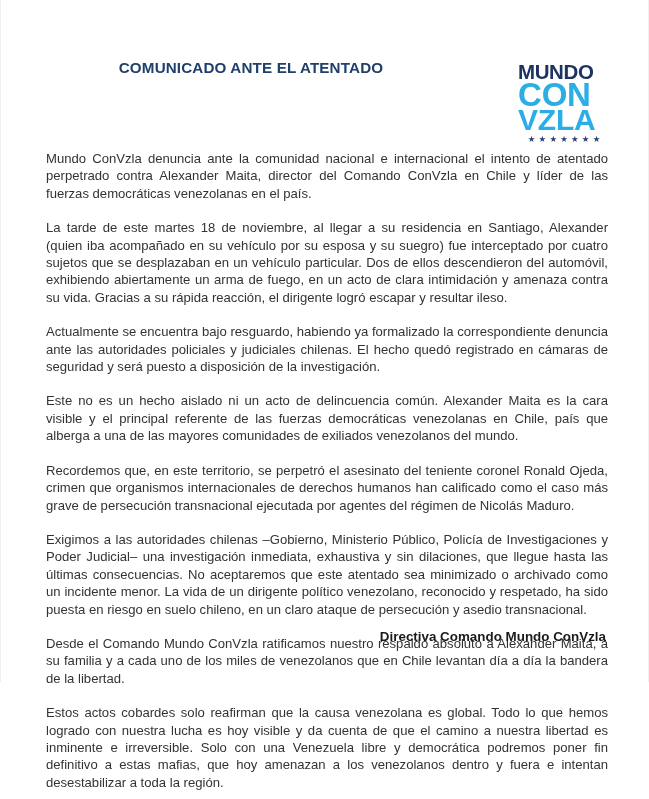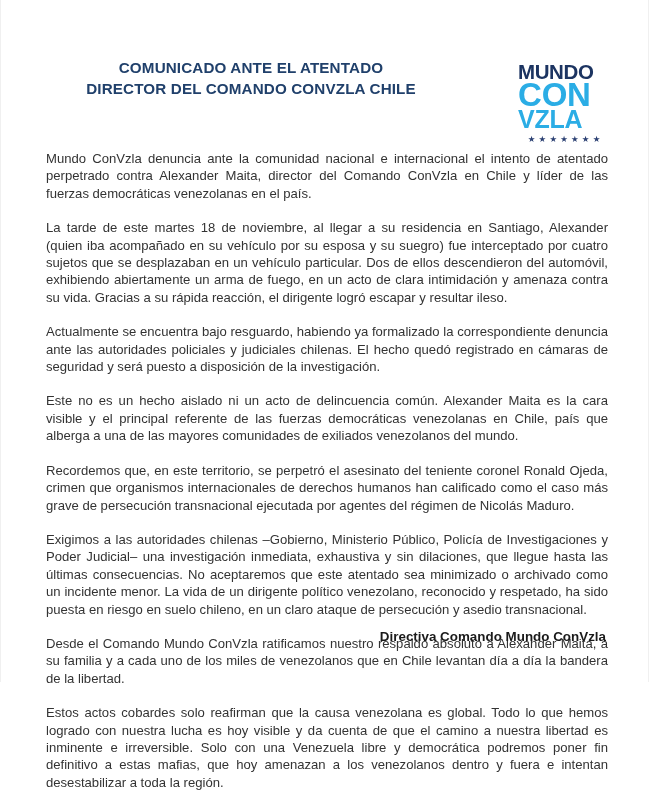--- a/index.html
+++ b/index.html
@@ -70,21 +70,21 @@
     line-height: 21px;
   }
   .logo-con {
     color: #2bade5;
     font-size: 33px;
     line-height: 25px;
     letter-spacing: -0.2px;
   }
   .logo-vzla {
     color: #2bade5;
-    font-size: 25px;
+    font-size: 30px;
     line-height: 25px;
     letter-spacing: -0.2px;
   }
   .logo-stars {
     display: flex;
     justify-content: center;
     gap: 3.2px;
     margin-top: 3px;
   }
   .logo-stars .star {
@@ -130,21 +130,20 @@
 </style>
 </head>
 <body>
 
 <div class="page">
 
   <div class="header">
 
     <div class="title-block">
       <span class="title-line">COMUNICADO ANTE EL ATENTADO</span>
-      <span class="title-line">DIRECTOR DEL COMANDO CONVZLA CHILE</span>
     </div>
 
     <div class="logo">
       <span class="logo-word logo-mundo">MUNDO</span>
       <span class="logo-word logo-con">CON</span>
       <span class="logo-word logo-vzla">VZLA</span>
       <div class="logo-stars">
         <span class="star">★</span>
         <span class="star">★</span>
         <span class="star">★</span>

